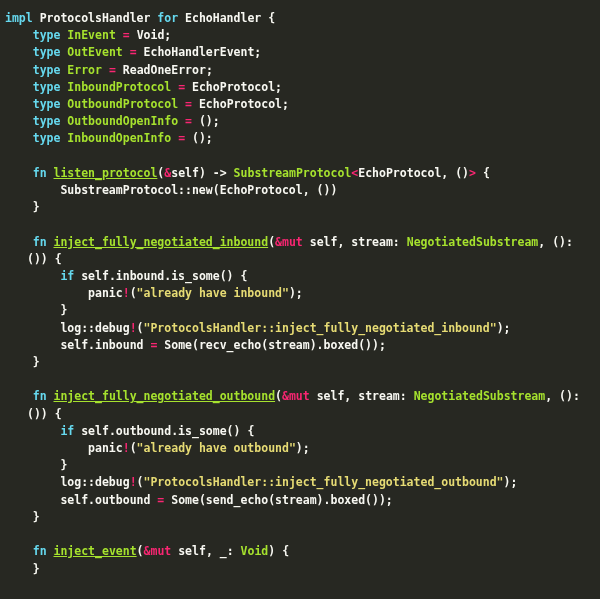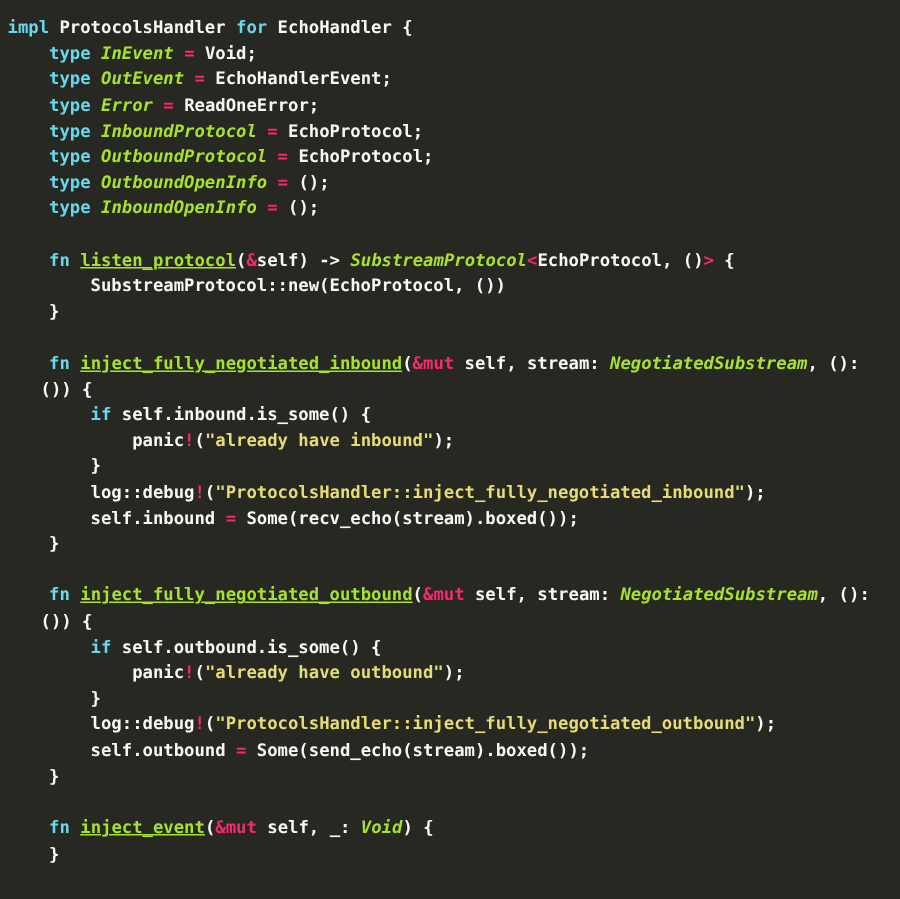--- a/index.html
+++ b/index.html
@@ -35,21 +35,21 @@
   }
   .ln { display: block; min-height: 17.2px; padding-left: 0; }
   .ind1 { padding-left: 22px; text-indent: -22px; }
   .ind2 { padding-left: 44px; text-indent: -44px; }
   .ind3 { padding-left: 66px; text-indent: -66px; }
 
   
   .kw   { color: #66d9ef; }       
   .kw2  { color: #f92672; }       
   .op   { color: #f92672; }       
-  .typ  { color: #a6e22e; font-style: italic; }       
+  .typ  { color: #a6e22e; }       
   .fnn  { color: #a6e22e; text-decoration: underline; text-align: center; }  
   .str  { color: #e6db74; }       
   .pln  { color: #f8f8f2; }       
 </style>
 </head>
 <body>
 
 <div id="code-viewer">
   <pre class="code-block"><span class="ln"><span class="kw">impl</span> <span class="pln">ProtocolsHandler</span> <span class="kw">for</span> <span class="pln">EchoHandler</span> <span class="pln">{</span></span><span class="ln ind1">    <span class="kw">type</span> <span class="typ">InEvent</span> <span class="op">=</span> <span class="pln">Void</span><span class="pln">;</span></span><span class="ln ind1">    <span class="kw">type</span> <span class="typ">OutEvent</span> <span class="op">=</span> <span class="pln">EchoHandlerEvent</span><span class="pln">;</span></span><span class="ln ind1">    <span class="kw">type</span> <span class="typ">Error</span> <span class="op">=</span> <span class="pln">ReadOneError</span><span class="pln">;</span></span><span class="ln ind1">    <span class="kw">type</span> <span class="typ">InboundProtocol</span> <span class="op">=</span> <span class="pln">EchoProtocol</span><span class="pln">;</span></span><span class="ln ind1">    <span class="kw">type</span> <span class="typ">OutboundProtocol</span> <span class="op">=</span> <span class="pln">EchoProtocol</span><span class="pln">;</span></span><span class="ln ind1">    <span class="kw">type</span> <span class="typ">OutboundOpenInfo</span> <span class="op">=</span> <span class="pln">();</span></span><span class="ln ind1">    <span class="kw">type</span> <span class="typ">InboundOpenInfo</span> <span class="op">=</span> <span class="pln">();</span></span><span class="ln"> </span><span class="ln ind1">    <span class="kw">fn</span> <span class="fnn">listen_protocol</span><span class="pln">(</span><span class="kw2">&amp;</span><span class="pln">self</span><span class="pln">)</span> <span class="pln">-&gt;</span> <span class="typ">SubstreamProtocol</span><span class="op">&lt;</span><span class="pln">EchoProtocol, ()</span><span class="op">&gt;</span> <span class="pln">{</span></span><span class="ln ind2">        <span class="pln">SubstreamProtocol::new(EchoProtocol, ())</span></span><span class="ln ind1">    <span class="pln">}</span></span><span class="ln"> </span><span class="ln ind1">    <span class="kw">fn</span> <span class="fnn">inject_fully_negotiated_inbound</span><span class="pln">(</span><span class="kw2">&amp;</span><span class="kw2">mut</span> <span class="pln">self</span><span class="pln">,</span> <span class="pln">stream:</span> <span class="typ">NegotiatedSubstream</span><span class="pln">,</span> <span class="pln">(): ())</span> <span class="pln">{</span></span><span class="ln ind2">        <span class="kw">if</span> <span class="pln">self.inbound.is_some()</span> <span class="pln">{</span></span><span class="ln ind3">            <span class="pln">panic</span><span class="op">!</span><span class="pln">(</span><span class="str">"already have inbound"</span><span class="pln">);</span></span><span class="ln ind2">        <span class="pln">}</span></span><span class="ln ind2">        <span class="pln">log::debug</span><span class="op">!</span><span class="pln">(</span><span class="str">"ProtocolsHandler::inject_fully_negotiated_inbound"</span><span class="pln">);</span></span><span class="ln ind2">        <span class="pln">self.inbound</span> <span class="op">=</span> <span class="pln">Some(recv_echo(stream).boxed());</span></span><span class="ln ind1">    <span class="pln">}</span></span><span class="ln"> </span><span class="ln ind1">    <span class="kw">fn</span> <span class="fnn">inject_fully_negotiated_outbound</span><span class="pln">(</span><span class="kw2">&amp;</span><span class="kw2">mut</span> <span class="pln">self</span><span class="pln">,</span> <span class="pln">stream:</span> <span class="typ">NegotiatedSubstream</span><span class="pln">,</span> <span class="pln">(): ())</span> <span class="pln">{</span></span><span class="ln ind2">        <span class="kw">if</span> <span class="pln">self.outbound.is_some()</span> <span class="pln">{</span></span><span class="ln ind3">            <span class="pln">panic</span><span class="op">!</span><span class="pln">(</span><span class="str">"already have outbound"</span><span class="pln">);</span></span><span class="ln ind2">        <span class="pln">}</span></span><span class="ln ind2">        <span class="pln">log::debug</span><span class="op">!</span><span class="pln">(</span><span class="str">"ProtocolsHandler::inject_fully_negotiated_outbound"</span><span class="pln">);</span></span><span class="ln ind2">        <span class="pln">self.outbound</span> <span class="op">=</span> <span class="pln">Some(send_echo(stream).boxed());</span></span><span class="ln ind1">    <span class="pln">}</span></span><span class="ln"> </span><span class="ln ind1">    <span class="kw">fn</span> <span class="fnn">inject_event</span><span class="pln">(</span><span class="kw2">&amp;</span><span class="kw2">mut</span> <span class="pln">self</span><span class="pln">,</span> <span class="pln">_:</span> <span class="typ">Void</span><span class="pln">)</span> <span class="pln">{</span></span><span class="ln ind1">    <span class="pln">}</span></span></pre>
 </div>

